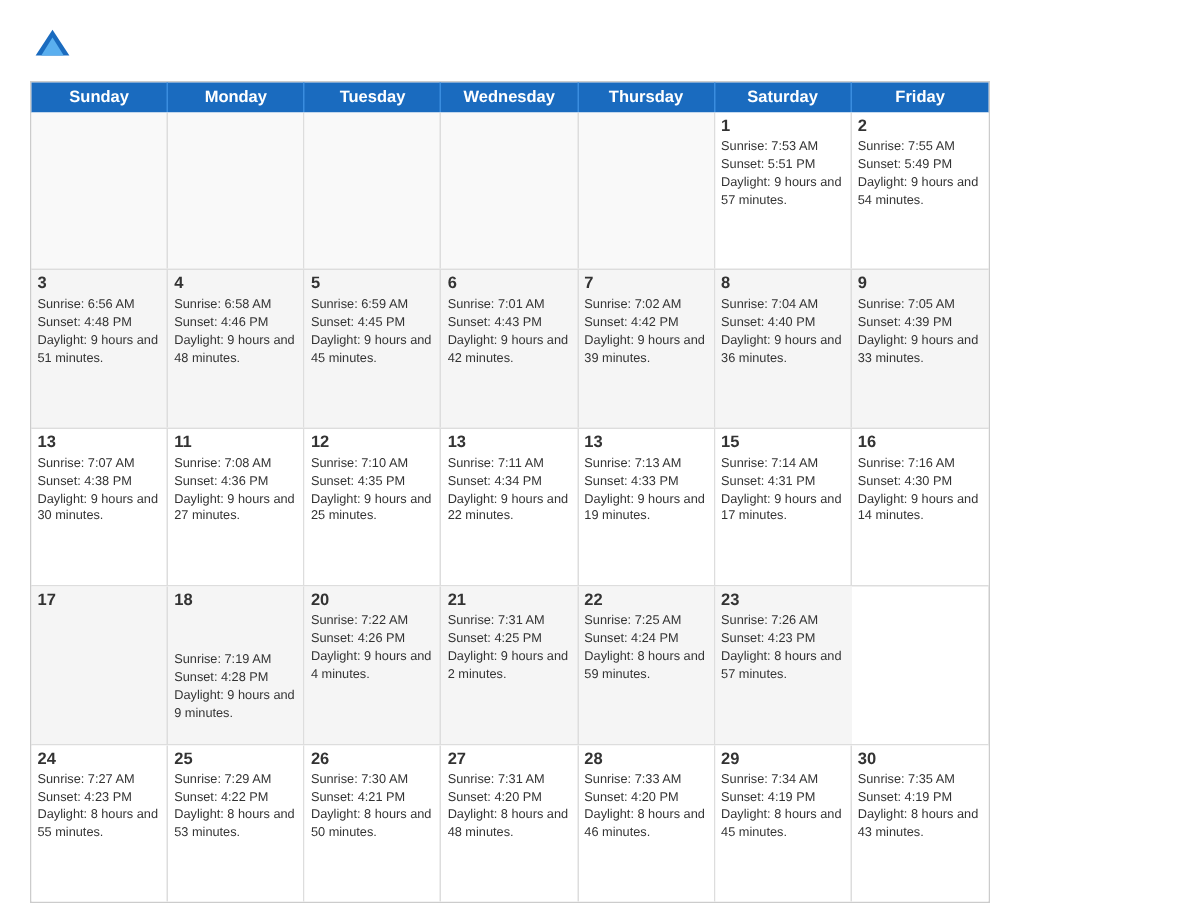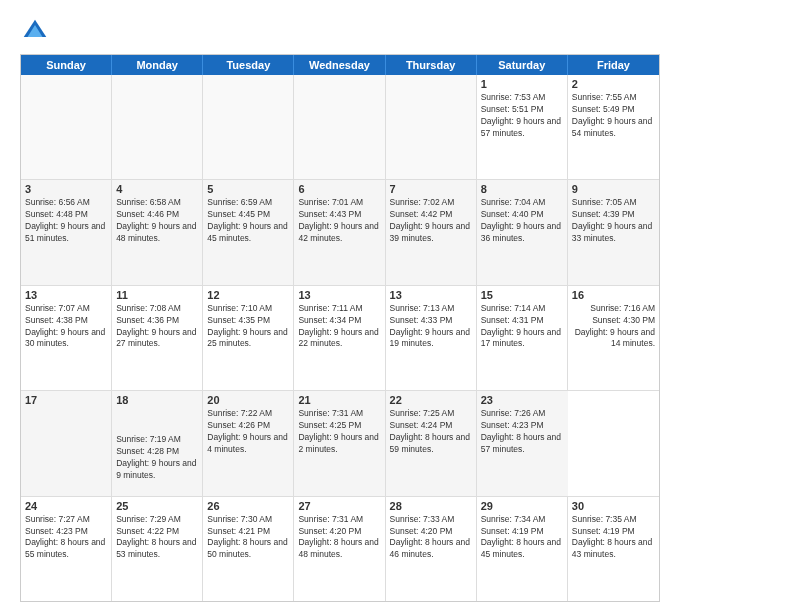--- a/index.html
+++ b/index.html
@@ -235,21 +235,21 @@
 Daylight: 9 hours and 19 minutes.</div>
           </div>
           <div class="cal-cell">
             <span class="day-num">15</span>
             <div class="cell-detail" style="white-space: pre-line;">Sunrise: 7:14 AM
 Sunset: 4:31 PM
 Daylight: 9 hours and 17 minutes.</div>
           </div>
           <div class="cal-cell">
             <span class="day-num">16</span>
-            <div class="cell-detail" style="white-space: pre-line; text-align: right;">Sunrise: 7:16 AM
+            <div class="cell-detail" style="white-space: pre-line;">Sunrise: 7:16 AM
 Sunset: 4:30 PM
 Daylight: 9 hours and 14 minutes.</div>
           </div>
         </div>
         <div class="cal-row">
           <div class="cal-cell shaded">
             <span class="day-num">17</span>
           </div>
           <div class="cal-cell shaded">
             <span class="day-num">18</span>

